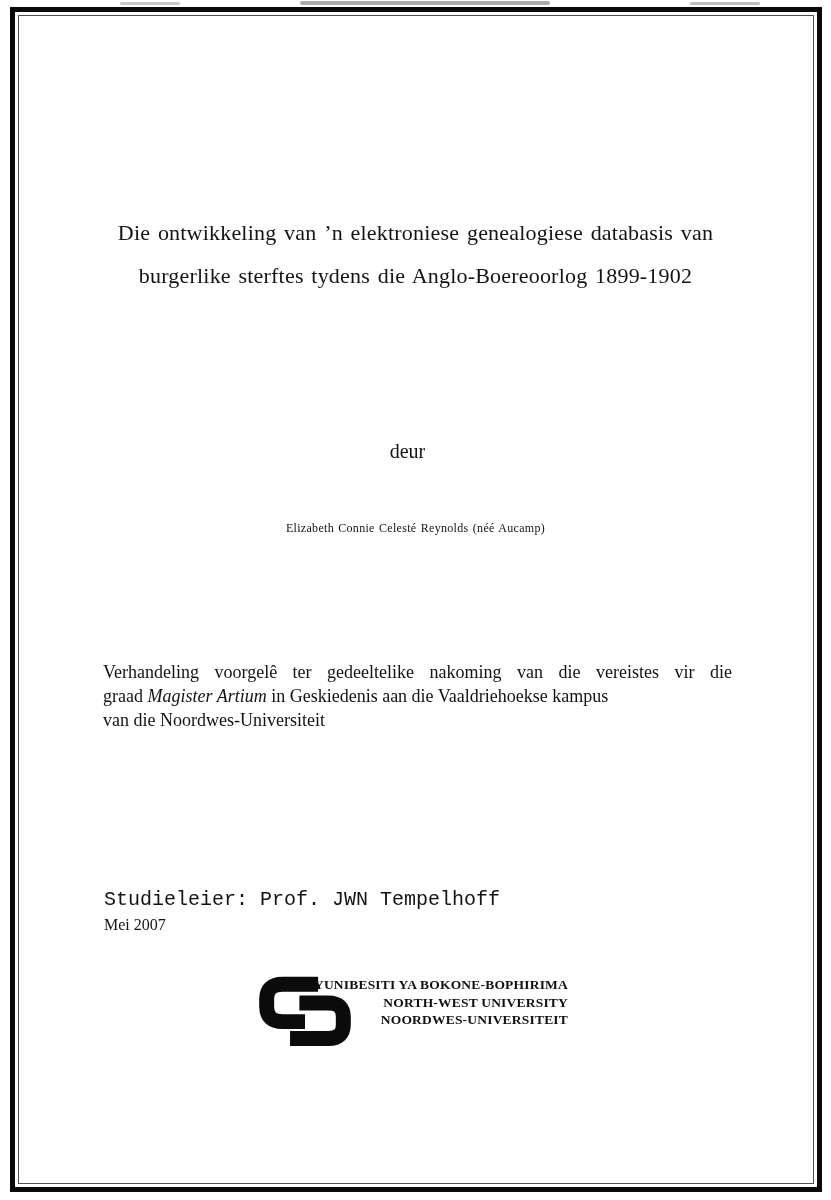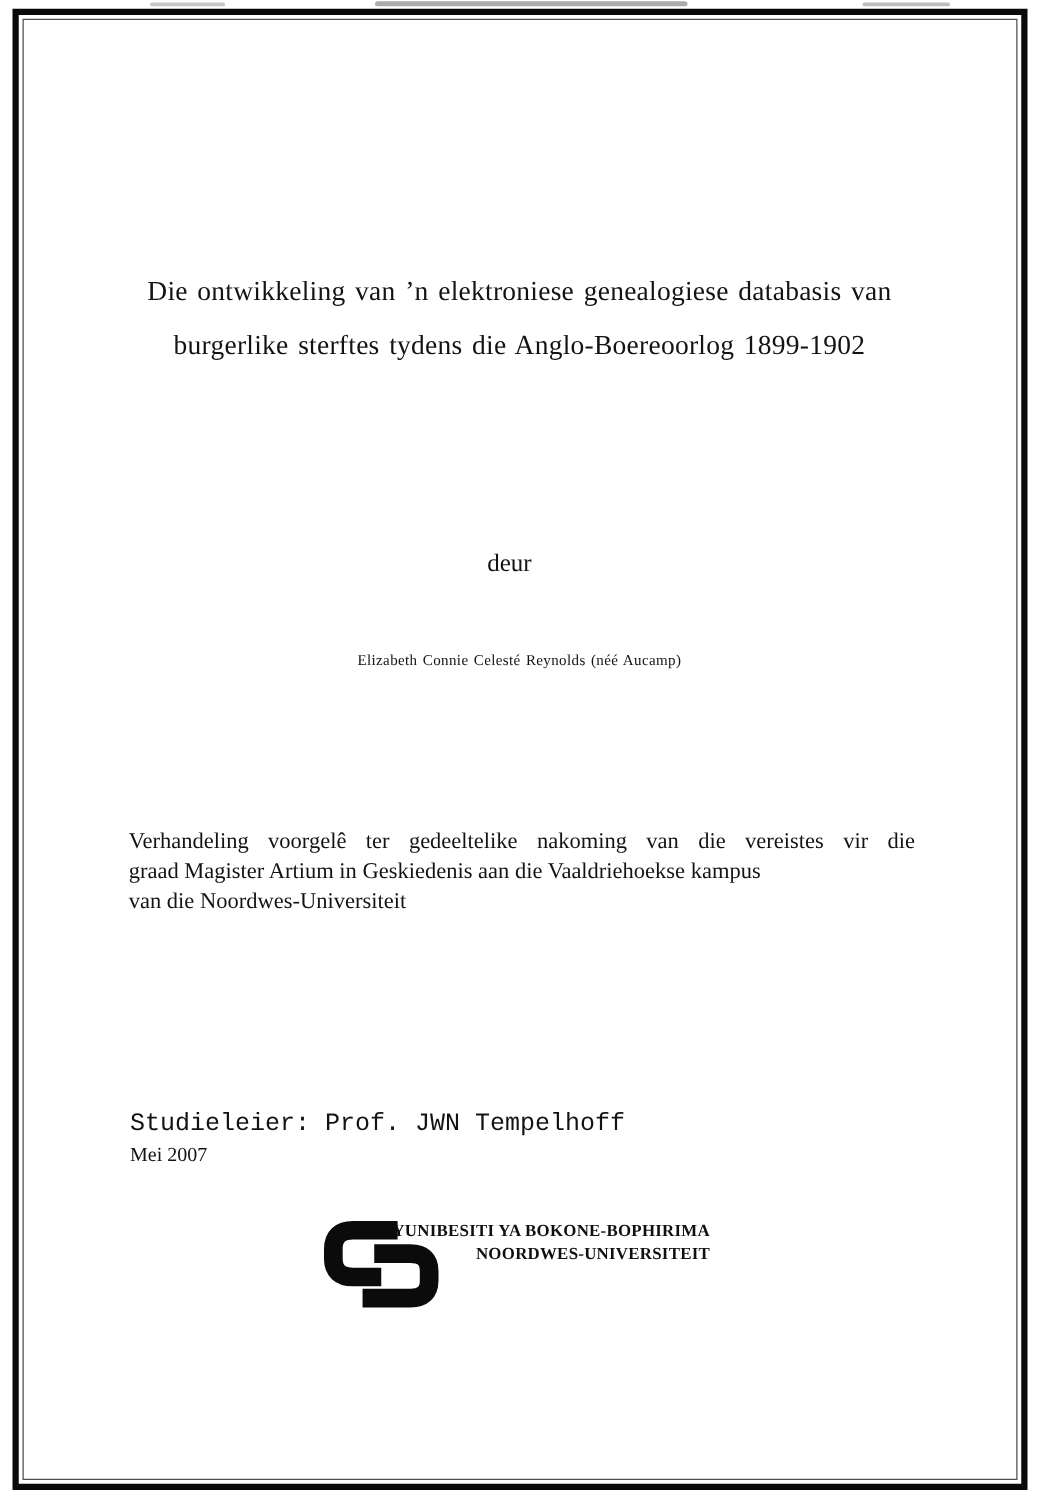--- a/index.html
+++ b/index.html
@@ -58,21 +58,21 @@
     word-spacing: 1px;
   }
 
   .statement {
     position: absolute;
     left: 103px; width: 629px; top: 660px;
     font-size: 18px;
     line-height: 24px;
   }
   .st-line1 { text-align: justify; text-align-last: justify; }
-  .it { }
+  .it { font-style: italic; }
 
   .supervisor {
     position: absolute;
     left: 104px; top: 888px;
     font-size: 20px;
     font-family: Liberation Mono, monospace;
   }
   .date {
     position: absolute;
     left: 104px; top: 916px;
@@ -131,17 +131,18 @@
   <div class="supervisor">Studieleier: Prof. JWN Tempelhoff</div>
   <div class="date">Mei 2007</div>
 
   <div class="logo">
     <svg class="mark" viewBox="0 0 100 92" aria-hidden="true">
       <path d="M 64 12 H 26 Q 9 12 9 28 L 9 36 Q 9 52 26 52 H 50" stroke="#0b0b0b" stroke-width="16" fill="none"></path>
       <path d="M 44 32 H 75 Q 91 32 91 47 L 91 55 Q 91 70 75 70 H 34" stroke="#0b0b0b" stroke-width="16" fill="none"></path>
     </svg>
     <div class="logo-text">
       <div>YUNIBESITI YA BOKONE-BOPHIRIMA</div>
+      <div>NORTH-WEST UNIVERSITY</div>
       <div>NOORDWES-UNIVERSITEIT</div>
     </div>
   </div>
 
 </div>
 
 </body></html>

